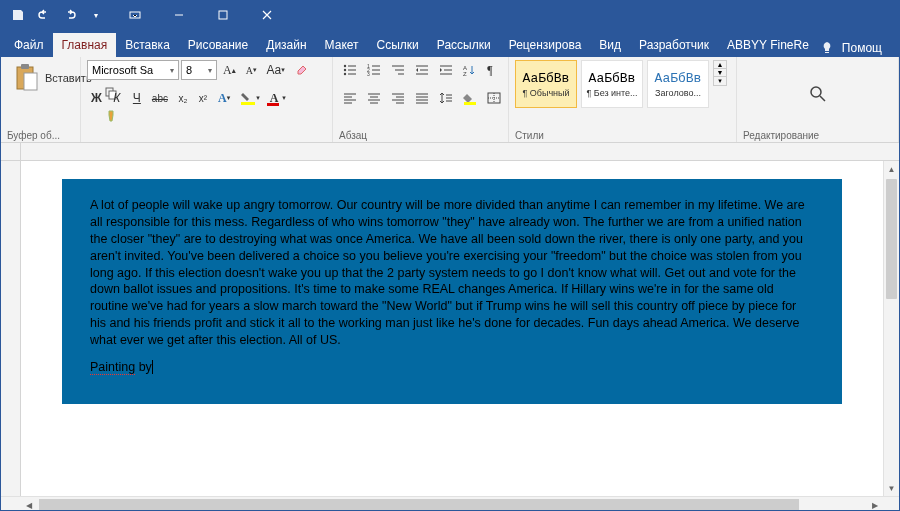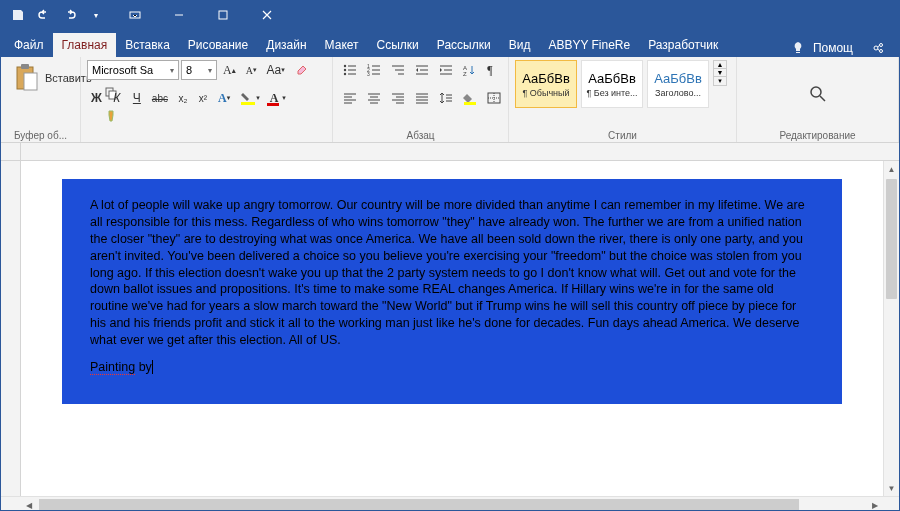--- a/index.html
+++ b/index.html
@@ -14,46 +14,46 @@
 
 .tabs { background: #2b579a; height: 28px; display: flex; align-items: flex-end; padding: 0 4px; gap: 0; }
 .tab { padding: 5px 9px; font-size: 12px; color: #fff; cursor: pointer; white-space: nowrap; }
 .tab.active { background: #f3f3f3; color: #7f1d1d; margin-top: 16px; }
 .tabs-right { margin-left: auto; display: flex; align-items: center; gap: 6px; padding-right: 8px; color: #fff; font-size: 12px; }
 .help-icon { width: 18px; height: 18px; display: flex; align-items: center; justify-content: center; cursor: pointer; }
 
 .ribbon { background: #f3f3f3; height: 86px; display: flex; border-bottom: 1px solid #d4d4d4; }
 .group { border-right: 1px solid #e1e1e1; padding: 3px 6px 1px 6px; display: flex; flex-direction: column; justify-content: space-between; }
 .group-body { display: flex; gap: 4px; align-items: flex-start; flex: 1; }
-.group-label { font-size: 10px; color: #666; text-align: center; padding-top: 2px; }
+.group-label { font-size: 10px; color: #666; text-align: left; padding-top: 2px; }
 .col { display: flex; flex-direction: column; gap: 4px; }
 .row { display: flex; gap: 2px; align-items: center; }
 .rb-btn { padding: 2px 4px; cursor: pointer; display: flex; align-items: center; justify-content: center; min-width: 18px; height: 20px; font-size: 12px; color: #333; }
 .big-btn { display: flex; align-items: center; gap: 2px; padding: 2px 4px; cursor: pointer; }
 .big-btn .bi { width: 32px; height: 32px; display: flex; align-items: center; justify-content: center; }
 .big-btn .bl { font-size: 11px; color: #333; }
 .combo { border: 1px solid #ababab; background: #fff; font-size: 11px; height: 20px; display: flex; align-items: center; padding: 0 4px; }
 .combo .arr { margin-left: auto; font-size: 8px; color: #666; }
 .style-box { border: 1px solid #e1e1e1; background: #fff; width: 62px; height: 48px; display: flex; flex-direction: column; align-items: center; justify-content: center; cursor: pointer; font-size: 10px; }
-.style-box .sample { font-family: Liberation Sans, sans-serif; font-size: 13px; color: #000; margin-bottom: 2px; }
+.style-box .sample { font-family: Liberation Mono, monospace; font-size: 13px; color: #000; margin-bottom: 2px; }
 .style-box .sl { font-size: 9px; color: #333; white-space: nowrap; overflow: hidden; max-width: 58px; }
 .style-box.sel { border-color: #f2ba42; background: #fdeeb3; }
 .style-box.heading .sample { color: #2e74b5; }
 .styles-arrows { width: 14px; display: flex; flex-direction: column; border: 1px solid #ccc; }
 .sa { flex: 1; display: flex; align-items: center; justify-content: center; font-size: 7px; cursor: pointer; border-bottom: 1px solid #ccc; }
 .sa:last-child { border-bottom: none; }
 
 .ruler-corner { background: #f3f3f3; width: 20px; height: 18px; border-right: 1px solid #d4d4d4; border-bottom: 1px solid #d4d4d4; }
 .ruler-h { background: #f3f3f3; height: 18px; border-bottom: 1px solid #d4d4d4; position: relative; flex: 1; }
 .ruler-v { background: #f3f3f3; width: 20px; border-right: 1px solid #d4d4d4; }
 .ruler-row { display: flex; }
 
 .content-area { display: flex; height: 335px; }
 .doc-scroll { flex: 1; overflow: auto; background: #fff; position: relative; }
-.page { background: #1d4ed8; margin: 18px auto 0 auto; width: 780px; padding: 18px 28px; font-family: Arial, sans-serif; font-size: 12.5px; line-height: 1.35; color: #000; }
+.page { background: #0369a1; margin: 18px auto 0 auto; width: 780px; padding: 18px 28px; font-family: Arial, sans-serif; font-size: 12.5px; line-height: 1.35; color: #000; }
 .page p { margin-bottom: 10px; }
 .cursor { display: inline-block; width: 1px; height: 14px; background: #000; vertical-align: text-bottom; }
 .spell-u { border-bottom: 1.5px dotted #e33; }
 
 .scrollbar-v { width: 16px; background: #f3f3f3; border-left: 1px solid #e1e1e1; display: flex; flex-direction: column; }
 .sb-btn { height: 16px; display: flex; align-items: center; justify-content: center; font-size: 8px; color: #666; cursor: pointer; }
 .sb-track { flex: 1; position: relative; }
 .sb-thumb { position: absolute; left: 2px; right: 2px; top: 2px; height: 120px; background: #cdcdcd; border-radius: 1px; }
 
 .scrollbar-h { height: 16px; background: #f3f3f3; border-top: 1px solid #e1e1e1; display: flex; }
@@ -110,23 +110,24 @@
 
 <div class="tabs">
   <div class="tab">Файл</div>
   <div class="tab active">Главная</div>
   <div class="tab">Вставка</div>
   <div class="tab">Рисование</div>
   <div class="tab">Дизайн</div>
   <div class="tab">Макет</div>
   <div class="tab">Ссылки</div>
   <div class="tab">Рассылки</div>
+  <div class="tab">Рецензирова</div>
   <div class="tab">Вид</div>
+  <div class="tab">Разработчик</div>
   <div class="tab">ABBYY FineRe</div>
-  <div class="tab">Разработчик</div>
   <div class="tabs-right">
     <span class="help-icon">
       <svg width="12" height="14" viewBox="0 0 12 14">
           <path fill="#fff" d="M6 1a4 4 0 00-2 7v2h4v-2a4 4 0 00-2-7zM4 11h4v1H4z" opacity=".9"></path>
         </svg>
     </span>
     <span>Помощ</span>
     <span class="help-icon" style="margin-left:10px">
       <svg width="14" height="14" viewBox="0 0 14 14">
           <circle cx="5" cy="7" r="2" fill="none" stroke="#fff"></circle>

